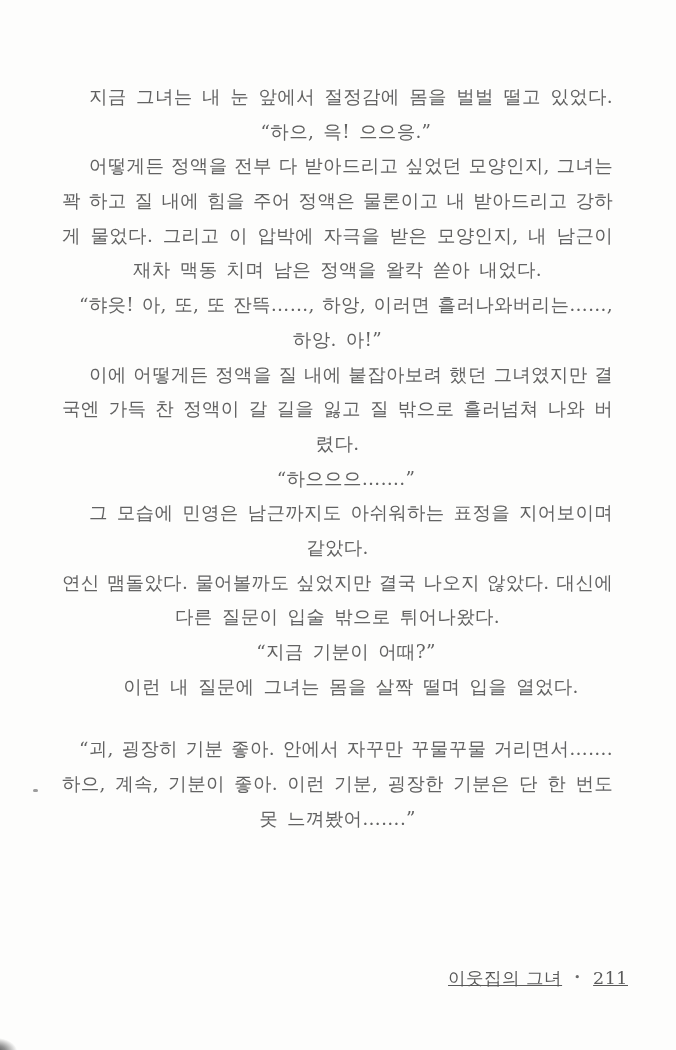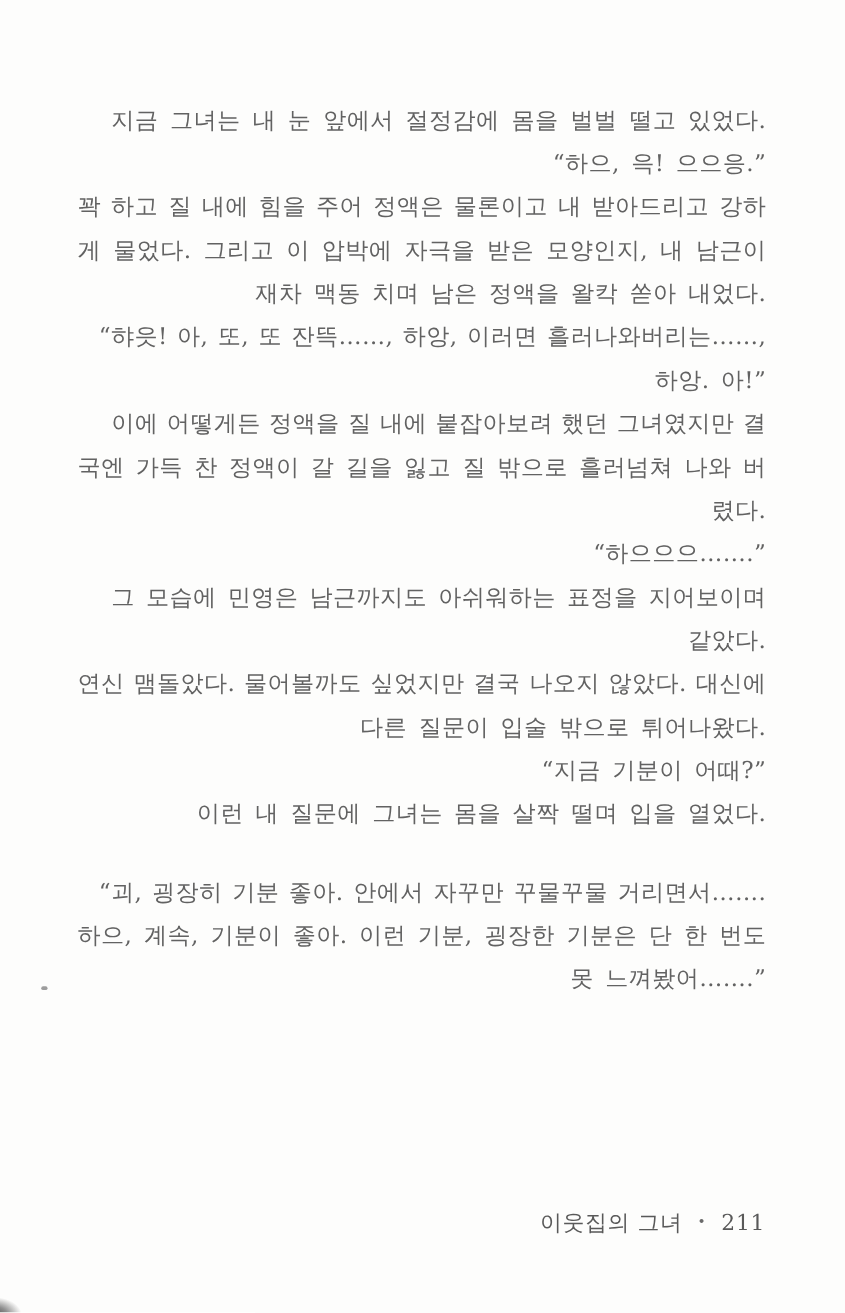--- a/index.html
+++ b/index.html
@@ -16,33 +16,34 @@
     left:62px;top:80px;
     width:551px;
     font-size:18.5px;
     line-height:34.7px;
     letter-spacing:0.3px;
     word-spacing:3px;
   }
   .ln{
     height:34.7px;
     overflow:hidden;
-    text-align:right;
+    text-align:center;
   }
   .j{ text-align:justify; text-align-last:justify; word-spacing:normal; }
   .ind{ padding-left:27px; }
   .q{ padding-left:17px; }
   .gap{ height:28px; }
   .footer{
     position:absolute;
-    right:64px;top:966px;
+    right:48px;top:966px;
     font-size:17.5px;
     color:#595959;
     letter-spacing:0.5px;
     white-space:nowrap;
+    text-decoration:underline;
   }
   .bullet{
     display:inline-block;
     margin:0 12px;
     font-size:11px;
     vertical-align:3px;
     color:#6a6a6a;
   }
   .speck{
     position:absolute;
@@ -59,20 +60,21 @@
   }
 </style>
 </head>
 <body>
 
 <div class="page">
 
   <div class="body-text">
     <div class="ln ind j">지금 그녀는 내 눈 앞에서 절정감에 몸을 벌벌 떨고 있었다.</div>
     <div class="ln q">“하으, 윽! 으으응.”</div>
+    <div class="ln ind j">어떻게든 정액을 전부 다 받아드리고 싶었던 모양인지, 그녀는</div>
     <div class="ln j">꽉 하고 질 내에 힘을 주어 정액은 물론이고 내 받아드리고 강하</div>
     <div class="ln j">게 물었다. 그리고 이 압박에 자극을 받은 모양인지, 내 남근이</div>
     <div class="ln">재차 맥동 치며 남은 정액을 왈칵 쏟아 내었다.</div>
     <div class="ln q j">“햐읏! 아, 또, 또 잔뜩……, 하앙, 이러면 흘러나와버리는……,</div>
     <div class="ln">하앙. 아!”</div>
     <div class="ln ind j">이에 어떻게든 정액을 질 내에 붙잡아보려 했던 그녀였지만 결</div>
     <div class="ln j">국엔 가득 찬 정액이 갈 길을 잃고 질 밖으로 흘러넘쳐 나와 버</div>
     <div class="ln">렸다.</div>
     <div class="ln q">“하으으으…….”</div>
     <div class="ln ind j">그 모습에 민영은 남근까지도 아쉬워하는 표정을 지어보이며 입</div>

